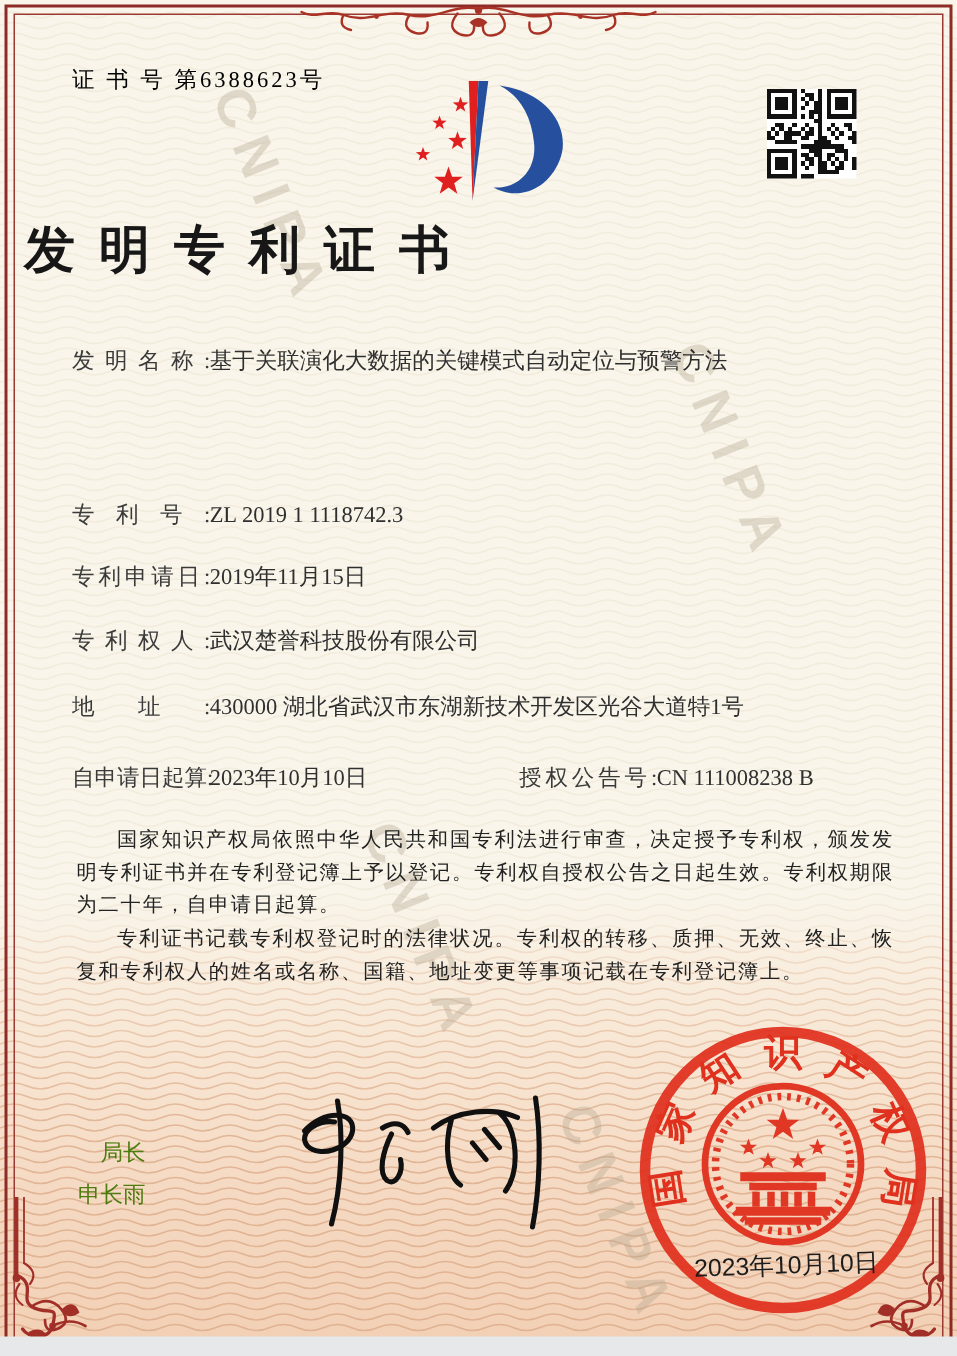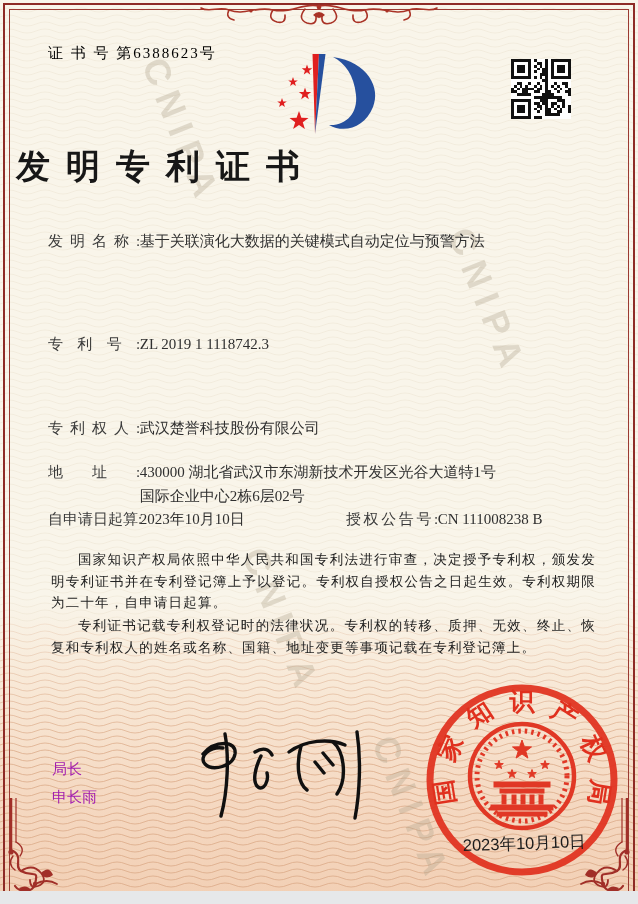--- a/index.html
+++ b/index.html
@@ -39,21 +39,21 @@
   .fval{display:inline-block;vertical-align:top;white-space:normal;width:436px;color:#2f2f2f;}
   .row2{position:absolute;left:298px;top:0;}
   .para{
     position:absolute;left:47px;width:545px;z-index:5;margin:4px;
     font-size:13.5px;line-height:21.5px;letter-spacing:1.2px;color:#222;
     text-indent:2em;text-align:justify;
   }
   .signer{
     position:absolute;left:52px;top:755px;z-index:5;
     font-family:"Liberation Sans","DejaVu Sans",sans-serif;
-    font-size:15px;line-height:28px;color:#a21caf;
+    font-size:15px;line-height:28px;color:#4d7c0f;text-align:right;
   }
   .signature{position:absolute;left:165px;top:722px;z-index:5;}
   .seal{position:absolute;left:424px;top:682px;z-index:6;}
   .bottom-strip{position:absolute;left:0;right:0;top:891px;height:13px;background:#e6e8ea;z-index:7;}
 </style>
 </head>
 <body>
 
 <div class="page">
 
@@ -415,30 +415,34 @@
     <span class="flabel">发明名称</span>
     <span class="fval">基于关联演化大数据的关键模式自动定位与预警方法</span>
   </div>
 
 
   <div class="row" style="top:332px">
     <span class="flabel">专利号</span>
     <span class="fval">ZL 2019 1 1118742.3</span>
   </div>
 
+  <div class="row" style="top:373px">
+    <span class="flabel">专利申请日</span>
+    <span class="fval">2019年11月15日</span>
+  </div>
 
   <div class="row" style="top:416px">
     <span class="flabel">专利权人</span>
     <span class="fval">武汉楚誉科技股份有限公司</span>
   </div>
 
   <div class="row" style="top:460px">
     <span class="flabel">地址</span>
     <span class="fval"><span>430000 湖北省武汉市东湖新技术开发区光谷大道特1号</span><br>
-      <span>国际企业中心2栋6层02号</span></span>
+      </span>
   </div>
 
   <div class="row" style="top:507px">
     <span class="flabel">自申请日起算</span>
     <span class="fval" style="width:140px">2023年10月10日</span>
     <span class="row2">
       <span class="flabel">授权公告号</span>
       <span class="fval" style="width:180px">CN 111008238 B</span>
     </span>
   </div>

